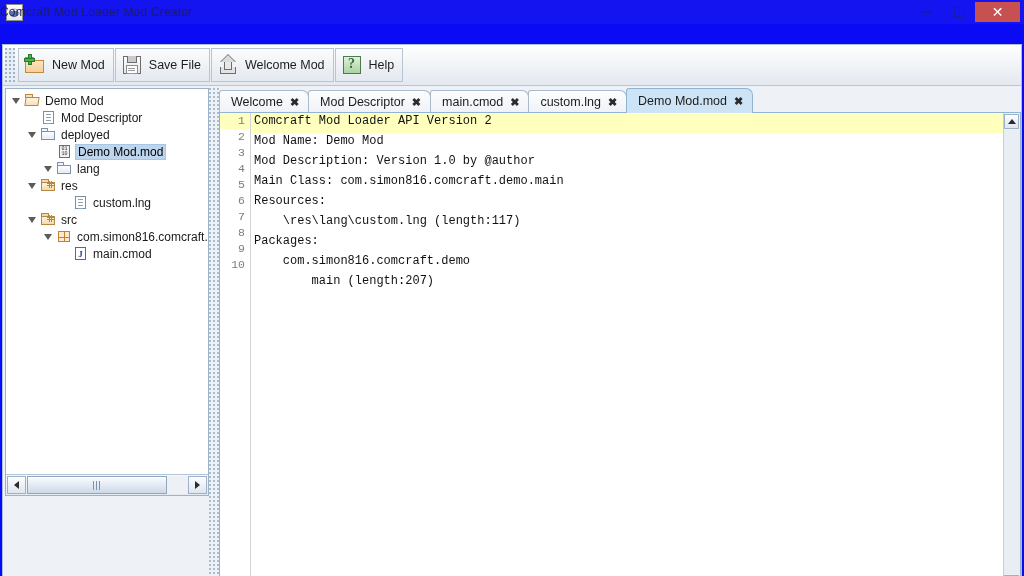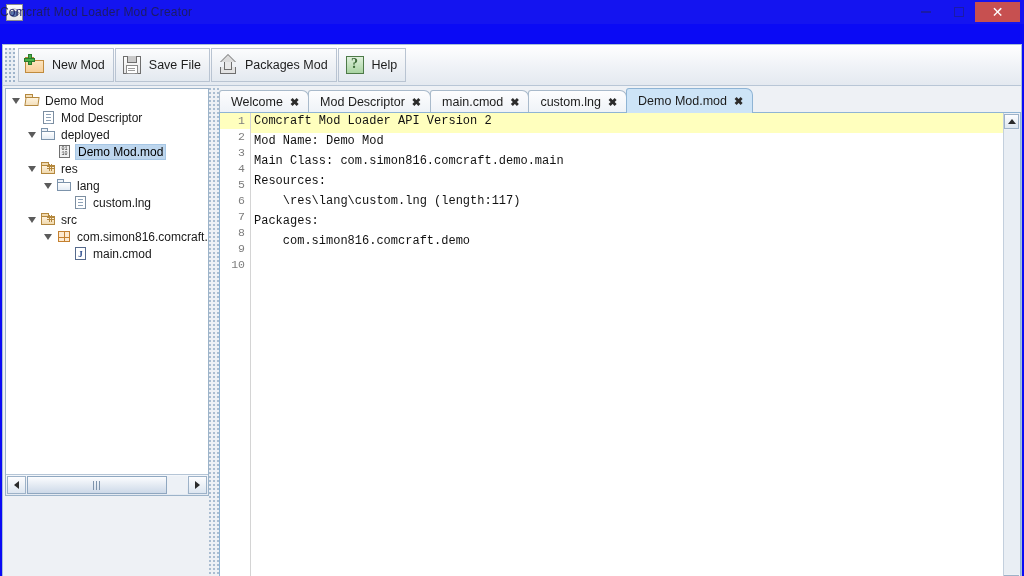--- a/index.html
+++ b/index.html
@@ -469,21 +469,21 @@
         <span class="lbl">Save File</span>
       </div>
 
       <div class="tbtn">
         <span class="ticon ic-export">
           <span class="tray"></span>
             <span class="arr"></span>
             <span class="headb"></span>
             <span class="head"></span>
         </span>
-        <span class="lbl">Packages Mod</span>
+        <span class="lbl">Welcome Mod</span>
       </div>
 
       <div class="tbtn">
         <span class="ticon ic-help">
           <span class="box"></span>
             <span class="q">?</span>
         </span>
         <span class="lbl">Help</span>
       </div>
     </div>
@@ -522,40 +522,40 @@
             </span>
             <span class="txt">deployed</span>
           </div>
           <div class="tnode sel" style="padding-left: 36px;">
             <span class="handle"></span>
             <span class="tic ic-mod">
               <span class="p">01<br>10</span>
             </span>
             <span class="txt">Demo Mod.mod</span>
           </div>
+          <div class="tnode" style="padding-left: 36px;">
+            <span class="handle open">
+              <span class="tri"></span>
+            </span>
+            <span class="tic ic-closedfolder">
+              <span class="t"></span>
+              <span class="b"></span>
+            </span>
+            <span class="txt">lang</span>
+          </div>
           <div class="tnode" style="padding-left: 20px;">
             <span class="handle open">
               <span class="tri"></span>
             </span>
             <span class="tic ic-pkgfolder">
               <span class="t"></span>
               <span class="b"></span>
               <span class="g"></span>
             </span>
             <span class="txt">res</span>
-          </div>
-          <div class="tnode" style="padding-left: 36px;">
-            <span class="handle open">
-              <span class="tri"></span>
-            </span>
-            <span class="tic ic-closedfolder">
-              <span class="t"></span>
-              <span class="b"></span>
-            </span>
-            <span class="txt">lang</span>
           </div>
           <div class="tnode" style="padding-left: 52px;">
             <span class="handle"></span>
             <span class="tic ic-doc">
               <span class="p">
                 <i></i>
                 <i></i>
                 <i></i>
                 <i></i>
               </span>
@@ -639,25 +639,27 @@
             <div class="gline">5</div>
             <div class="gline">6</div>
             <div class="gline">7</div>
             <div class="gline">8</div>
             <div class="gline">9</div>
             <div class="gline">10</div>
           </div>
         <div class="code" id="code">
             <div class="cline hl">Comcraft Mod Loader API Version 2</div>
             <div class="cline">Mod Name: Demo Mod</div>
+            <div class="cline">Mod Description: Version 1.0 by @author</div>
             <div class="cline">Main Class: com.simon816.comcraft.demo.main</div>
             <div class="cline">Resources:</div>
             <div class="cline">    \res\lang\custom.lng (length:117)</div>
             <div class="cline">Packages:</div>
             <div class="cline">    com.simon816.comcraft.demo</div>
+            <div class="cline">        main (length:207)</div>
             <div class="cline"></div>
           </div>
         <div class="vscroll">
           <div class="vs-arrow">
               <span class="u"></span>
             </div>
           <div class="vs-track"></div>
           <div class="vs-arrow bot">
               <span class="d"></span>
             </div>

